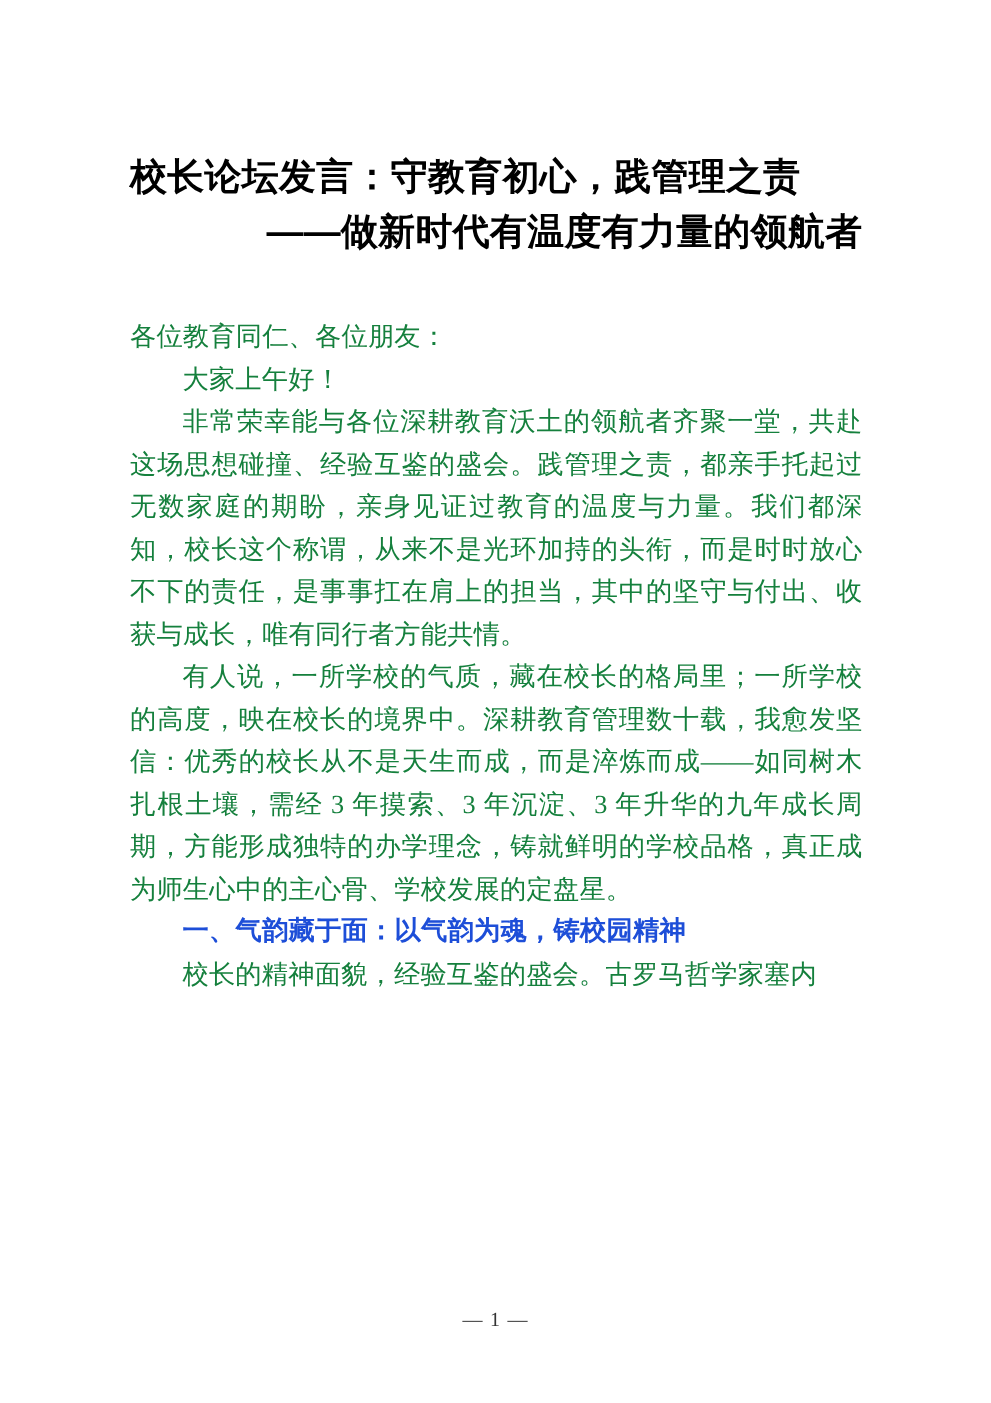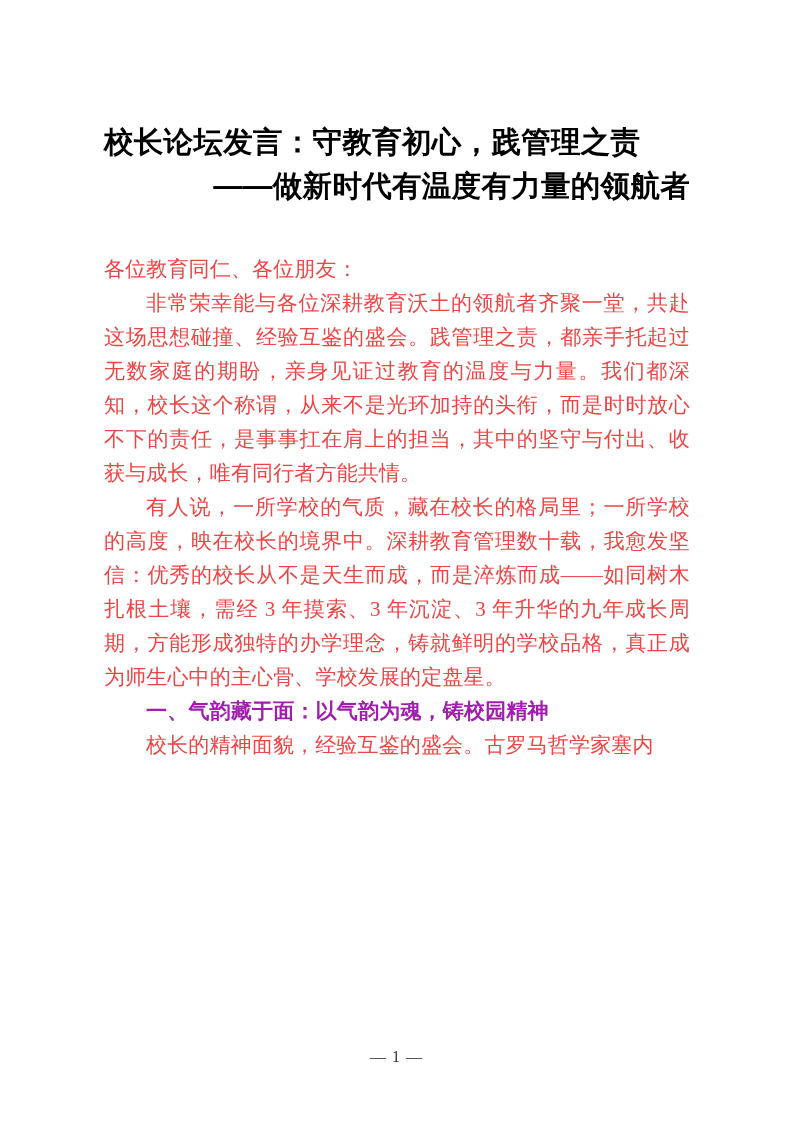--- a/index.html
+++ b/index.html
@@ -74,37 +74,37 @@
 
   p.para {
     margin: 0 0 0 0;
     padding: 0;
     font-family: "Liberation Serif", "DejaVu Serif", serif;
     font-size: 21px;
     line-height: 34px;
     text-align: justify;
     text-justify: inter-ideograph;
     text-align-last: left;
-    color: #ef4444;
+    color: #15803d;
     letter-spacing: 0.15px;
   }
   p.indent {
     text-indent: 2em;
   }
   p.salutation {
     text-indent: 0;
   }
   p.heading-bold {
     font-family: "Liberation Sans", "DejaVu Sans", sans-serif;
     font-weight: 700;
     font-size: 21px;
     line-height: 34px;
     text-indent: 2em;
     text-align: left;
-    color: #a21caf;
+    color: #1d4ed8;
     letter-spacing: 0.2px;
   }
 
   
   .page-footer {
     position: absolute;
     left: 0;
     top: 1030px;
     width: 793px;
     text-align: center;
@@ -126,20 +126,21 @@
       <h1 class="doc-title">
         <span class="title-line-1">校长论坛发言：守教育初心，践管理之责</span>
         <span class="title-line-2">——做新时代有温度有力量的领航者</span>
       </h1>
     </div>
 
     <div class="body-block">
 
       <p class="para salutation">各位教育同仁、各位朋友：</p>
 
+      <p class="para indent">大家上午好！</p>
 
       <p class="para indent">非常荣幸能与各位深耕教育沃土的领航者齐聚一堂，共赴这场思想碰撞、经验互鉴的盛会。践管理之责，都亲手托起过无数家庭的期盼，亲身见证过教育的温度与力量。我们都深知，校长这个称谓，从来不是光环加持的头衔，而是时时放心不下的责任，是事事扛在肩上的担当，其中的坚守与付出、收获与成长，唯有同行者方能共情。</p>
 
       <p class="para indent">有人说，一所学校的气质，藏在校长的格局里；一所学校的高度，映在校长的境界中。深耕教育管理数十载，我愈发坚信：优秀的校长从不是天生而成，而是淬炼而成——如同树木扎根土壤，需经 3 年摸索、3 年沉淀、3 年升华的九年成长周期，方能形成独特的办学理念，铸就鲜明的学校品格，真正成为师生心中的主心骨、学校发展的定盘星。</p>
 
 
       <p class="para heading-bold">一、气韵藏于面：以气韵为魂，铸校园精神</p>
 
       <p class="para indent">校长的精神面貌，经验互鉴的盛会。古罗马哲学家塞内</p>
 

